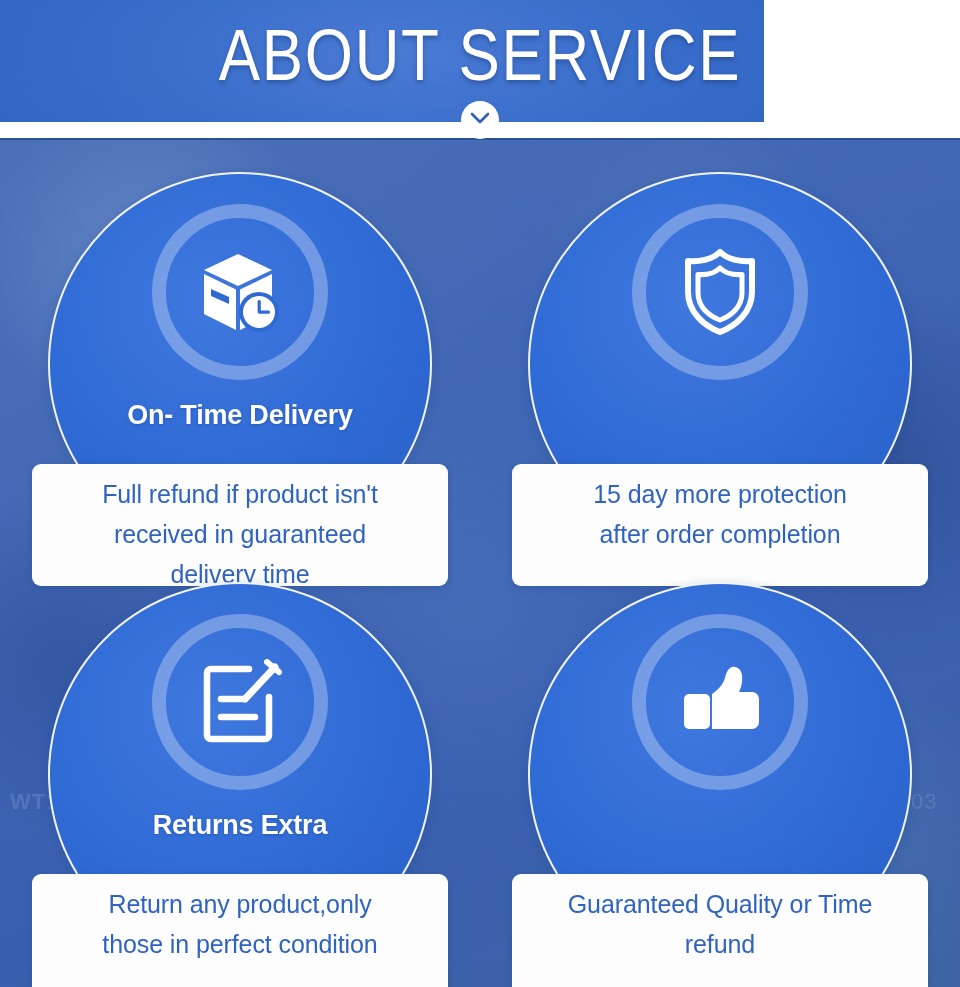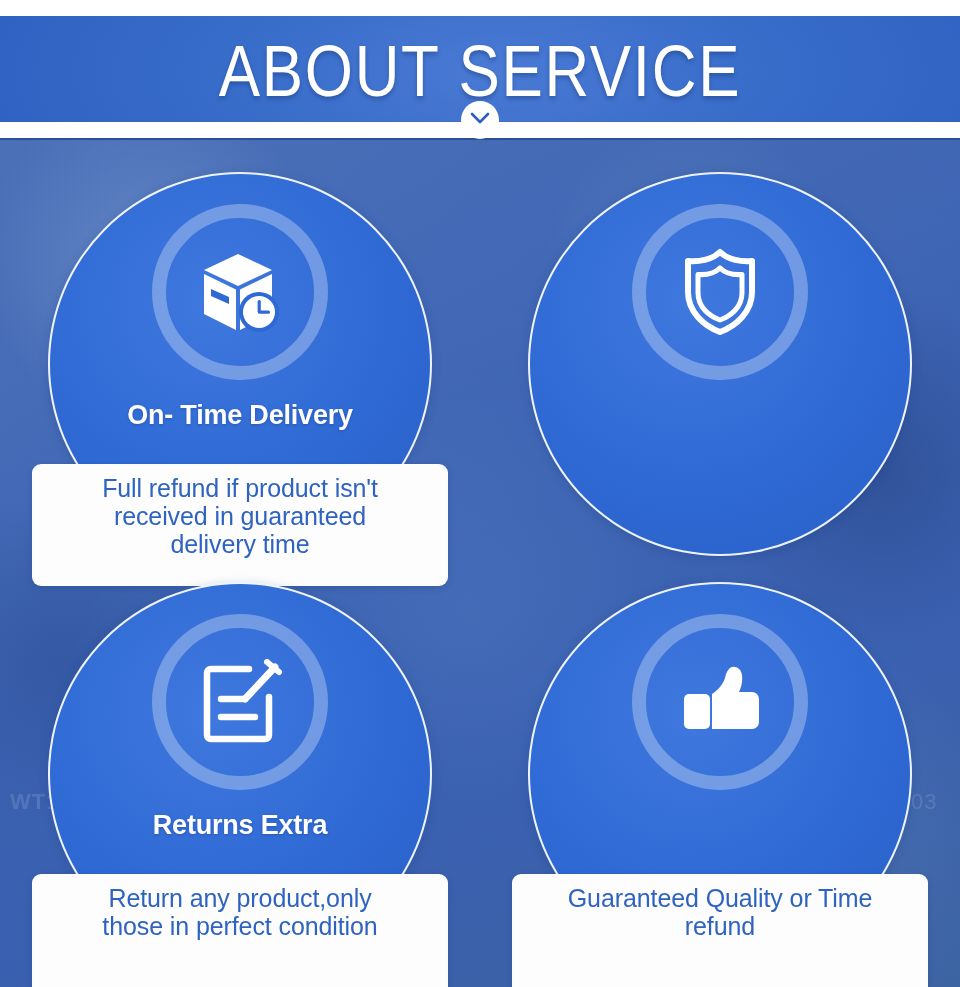--- a/index.html
+++ b/index.html
@@ -5,21 +5,21 @@
   html,body{margin:0;padding:0;}
   body{
     width:960px;height:987px;
     font-family:"Liberation Sans","DejaVu Sans",sans-serif;
     background:#ffffff;overflow:hidden;
   }
   .page{position:relative;width:960px;height:987px;overflow:hidden;background:#ffffff;}
 
   
   .header{
-    position:absolute;left:0;top:16px;width:960px;height:122px;
+    position:absolute;left:0;top:0;width:764px;height:122px;
     background:
       radial-gradient(ellipse 520px 200px at 52% 45%, #4a7ad4 0%, #3a6ecb 45%, #2f62c2 100%);
     overflow:hidden;
   }
   .header-title{
     position:absolute;left:0;top:16px;width:960px;
     text-align:center;
     font-family:"Liberation Sans Narrow","Liberation Sans",sans-serif;
     font-size:72px;line-height:78px;
     font-weight:300;letter-spacing:2px;
@@ -99,21 +99,21 @@
   }
   .textbox{
     position:absolute;left:32px;top:292px;width:416px;height:122px;
     background:#fdfdfd;border-radius:9px;
     box-shadow:0 2px 6px rgba(20,45,100,0.18);
     box-sizing:border-box;
     padding:10px 12px 0 12px;
   }
   .textbox p{
     margin:0;text-align:center;
-    font-size:25px;line-height:28px;
+    font-size:25px;line-height:40px;
     color:#2f63c2;font-weight:400;
     letter-spacing:-0.1px;
     white-space:pre-line;
   }
 </style>
 </head>
 <body>
 
 <div class="page">
 
@@ -163,20 +163,24 @@
     <div class="card c2">
       <div class="circle">
         <div class="ring"></div>
         <div class="icon">
           <svg width="76" height="88" viewBox="0 0 76 88">
             <path d="M38 4 C30 12 16 14 6 13 L6 44 C6 64 22 78 38 84 C54 78 70 64 70 44 L70 13 C60 14 46 12 38 4 Z" fill="none" stroke="#ffffff" stroke-width="6" stroke-linejoin="round"></path>
             <path d="M38 20 C32 26 23 27 16 26.5 L16 45 C16 59 27 68 38 72 C49 68 60 59 60 45 L60 26.5 C53 27 44 26 38 20 Z" fill="none" stroke="#ffffff" stroke-width="5" stroke-linejoin="round"></path>
           </svg>
         </div>
       </div>
+      <div class="textbox">
+        <p>15 day more protection
+after order  completion</p>
+      </div>
     </div>
 
     <div class="card c3">
       <div class="circle">
         <div class="ring"></div>
         <div class="icon">
           <svg width="86" height="86" viewBox="0 0 86 86">
             <path d="M72 38 L72 76 A4 4 0 0 1 68 80 L14 80 A4 4 0 0 1 10 76 L10 14 A4 4 0 0 1 14 10 L52 10" fill="none" stroke="#ffffff" stroke-width="6.5" stroke-linecap="round" stroke-linejoin="round"></path>
             <line x1="24" y1="40" x2="48" y2="40" stroke="#ffffff" stroke-width="6.5" stroke-linecap="round"></line>
             <line x1="24" y1="58" x2="58" y2="58" stroke="#ffffff" stroke-width="6.5" stroke-linecap="round"></line>

